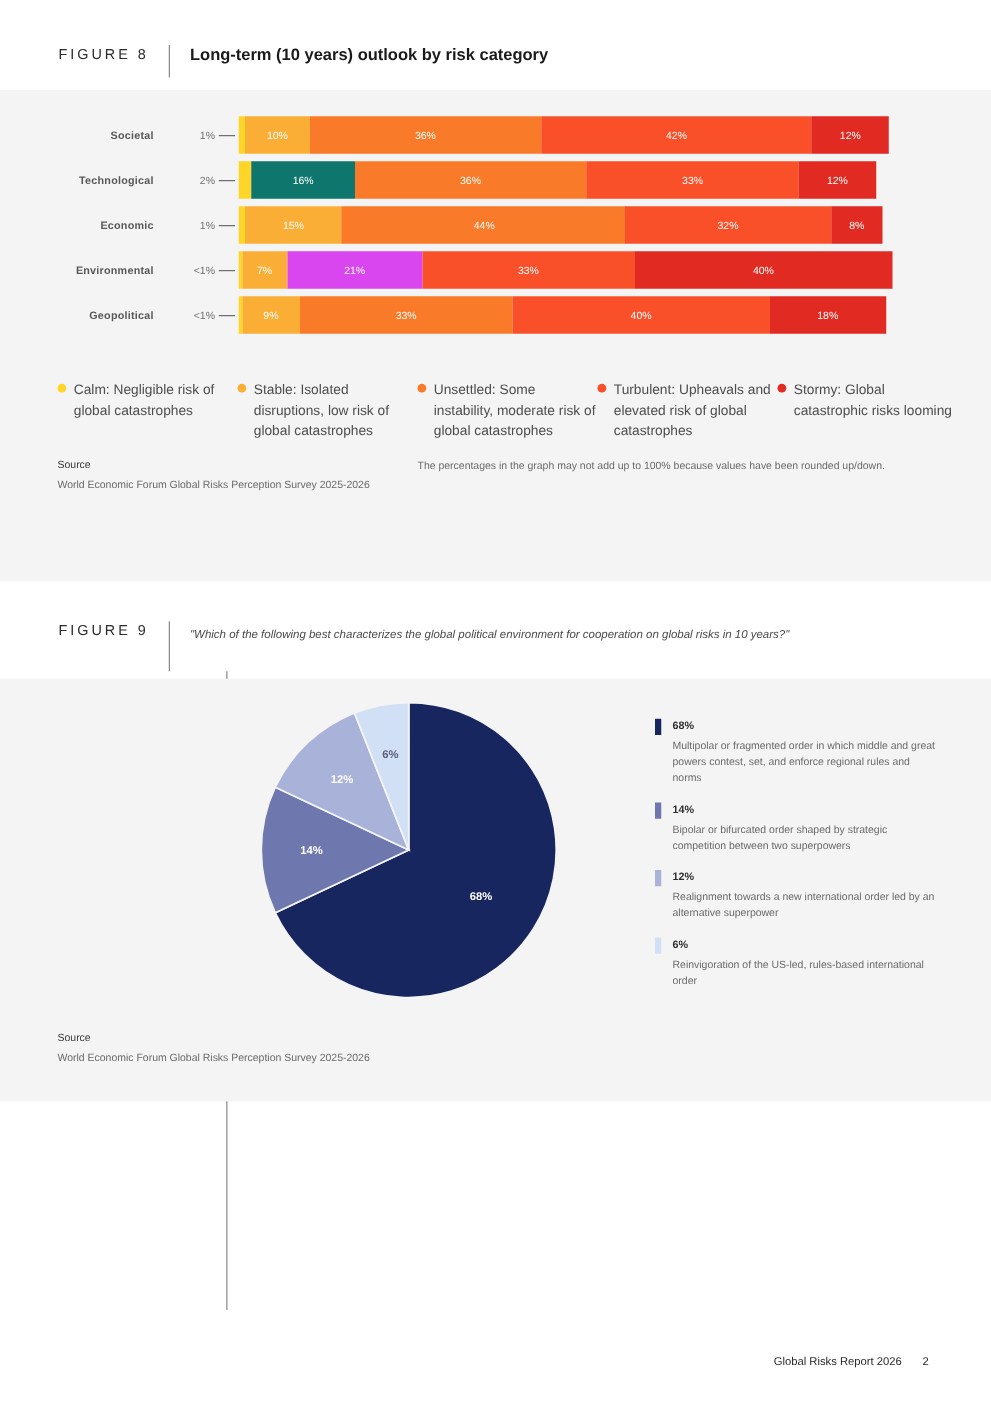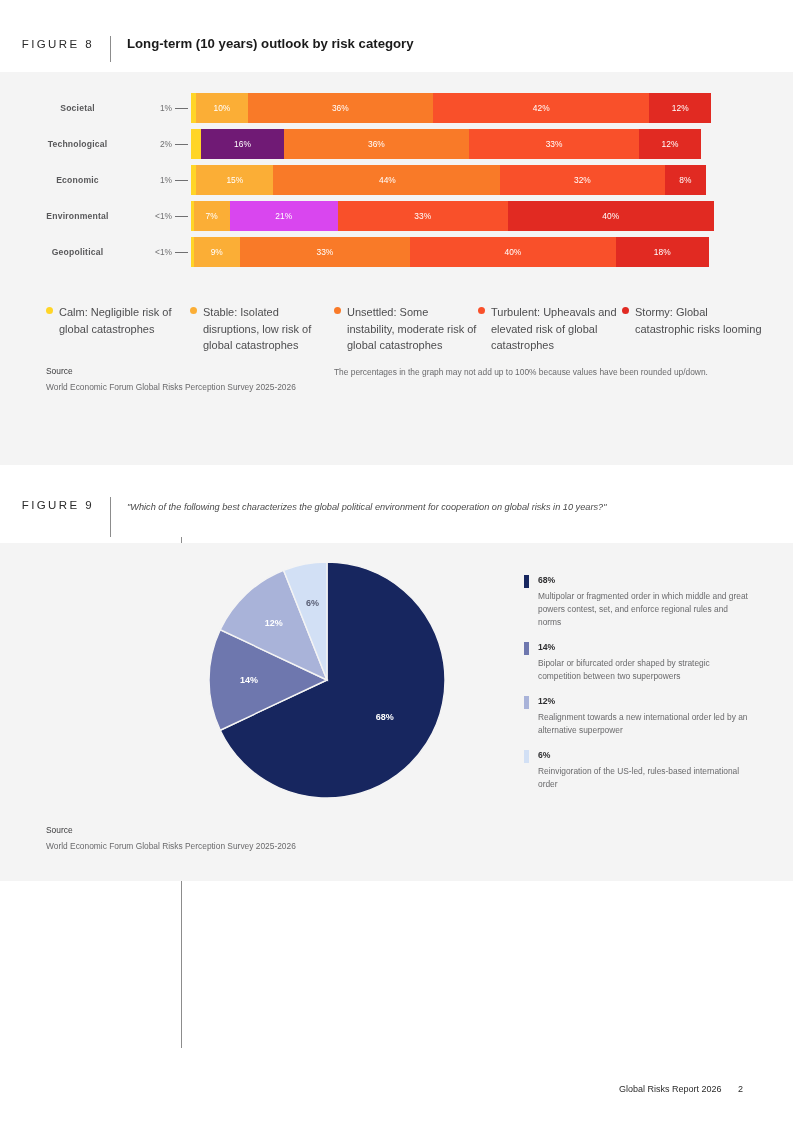--- a/index.html
+++ b/index.html
@@ -5,40 +5,40 @@
   * { box-sizing: border-box; margin: 0; padding: 0; }
   html, body {
     width: 793px; height: 1121px;
     background: #ffffff;
     font-family: "Liberation Sans", sans-serif;
     -webkit-font-smoothing: antialiased;
   }
   .page { position: relative; width: 793px; height: 1121px; overflow: hidden; }
 
   
-  .fig-head { position: absolute; display: flex; align-items: flex-start; }
+  .fig-head { position: absolute; display: flex; align-items: flex-start; padding-left: 25px; }
   .fig-label {
     font-size: 11.5px; letter-spacing: 2.4px; color: #2b2b2b;
     text-align: right; width: 94px; padding-top: 2px; font-weight: 400;
   }
   .fig-rule { width: 1px; background: #8c8c8c; margin: 0 16px; align-self: stretch; }
   .fig-title { font-size: 13.2px; font-weight: bold; color: #1a1a1a; line-height: 1.25; }
   .fig-sub { font-size: 9.2px; font-style: italic; color: #4a4a4a; margin-top: 5px; line-height: 1.3; }
 
   
   .panel { position: absolute; left: 0; width: 793px; background: #f4f4f4; }
 
   
   .long-rule { position: absolute; width: 1px; background: #8c8c8c; }
 
   
   .bars { position: absolute; left: 0; top: 0; width: 793px; }
   .bar-row { position: absolute; left: 0; width: 793px; height: 30px; display: flex; align-items: center; }
   .bar-cat {
-    width: 132px; text-align: center; font-size: 8.6px; font-weight: bold;
+    width: 132px; text-align: right; font-size: 8.6px; font-weight: bold;
     color: #58585a; padding-right: 9px; letter-spacing: .2px; padding-left: 32px;
   }
   .bar-first { width: 40px; text-align: right; font-size: 8.4px; color: #6f6f71; }
   .bar-dash { width: 13px; height: 1px; background: #6f6f71; margin: 0 3px 0 3px; }
   .bar-track { position: relative; height: 30px; flex: 1; margin-right: 82px; }
   .seg {
     position: absolute; top: 0; height: 30px;
     display: flex; align-items: center; justify-content: center;
     font-size: 8.4px; color: #ffffff; overflow: hidden; white-space: nowrap;
   }
@@ -96,21 +96,21 @@
           <div class="seg" style="left: 242.05px; width: 216.3px; background: rgb(249, 80, 42);">42%</div>
           <div class="seg" style="left: 458.35px; width: 61.8px; background: rgb(225, 42, 34);">12%</div>
         </div>
       </div>
       <div class="bar-row" style="top: 36px;">
         <div class="bar-cat">Technological</div>
         <div class="bar-first">2%</div>
         <div class="bar-dash"></div>
         <div class="bar-track">
           <div class="seg" style="left: 0px; width: 10.3px; background: rgb(255, 213, 39);"></div>
-          <div class="seg" style="left: 10.3px; width: 82.4px; background: #701a75;">16%</div>
+          <div class="seg" style="left: 10.3px; width: 82.4px; background: #0f766e;">16%</div>
           <div class="seg" style="left: 92.7px; width: 185.4px; background: rgb(249, 122, 40);">36%</div>
           <div class="seg" style="left: 278.1px; width: 169.95px; background: rgb(249, 80, 42);">33%</div>
           <div class="seg" style="left: 448.05px; width: 61.8px; background: rgb(225, 42, 34);">12%</div>
         </div>
       </div>
       <div class="bar-row" style="top: 72px;">
         <div class="bar-cat">Economic</div>
         <div class="bar-first">1%</div>
         <div class="bar-dash"></div>
         <div class="bar-track">

